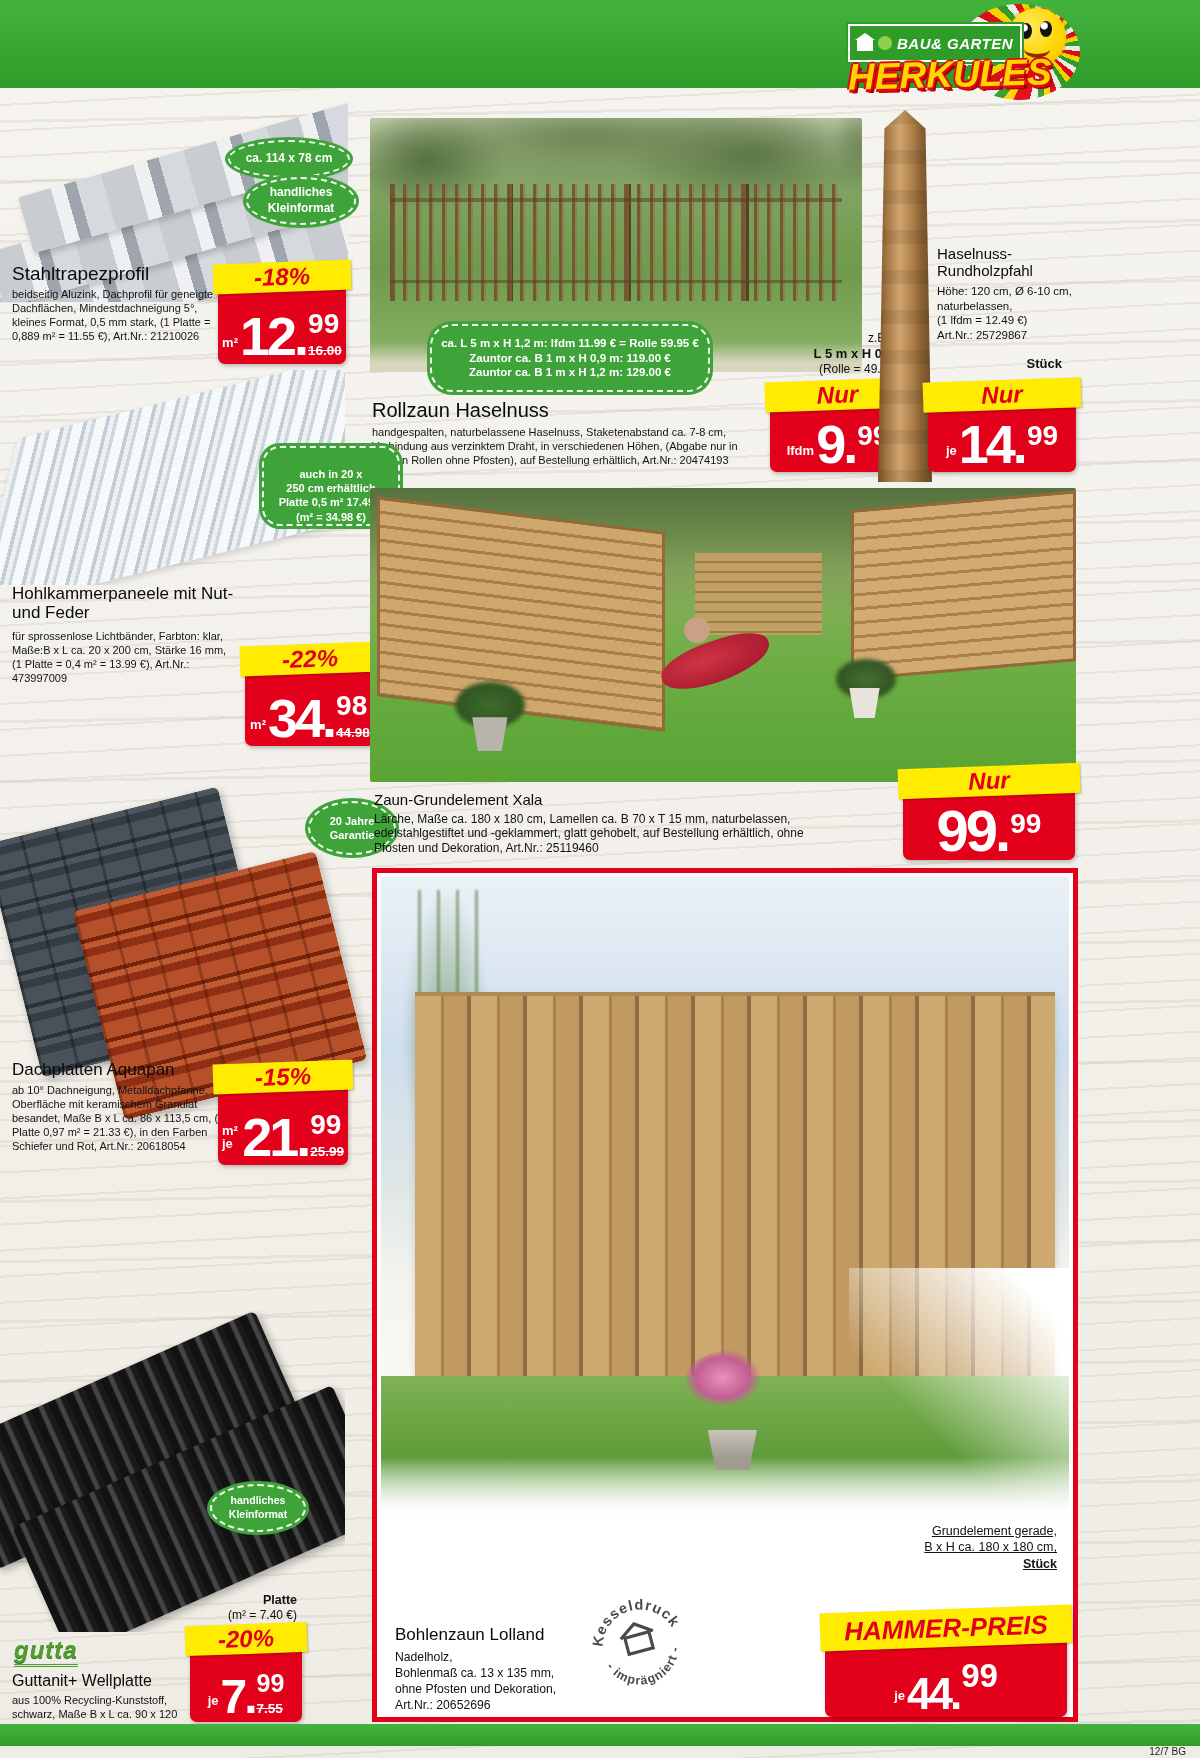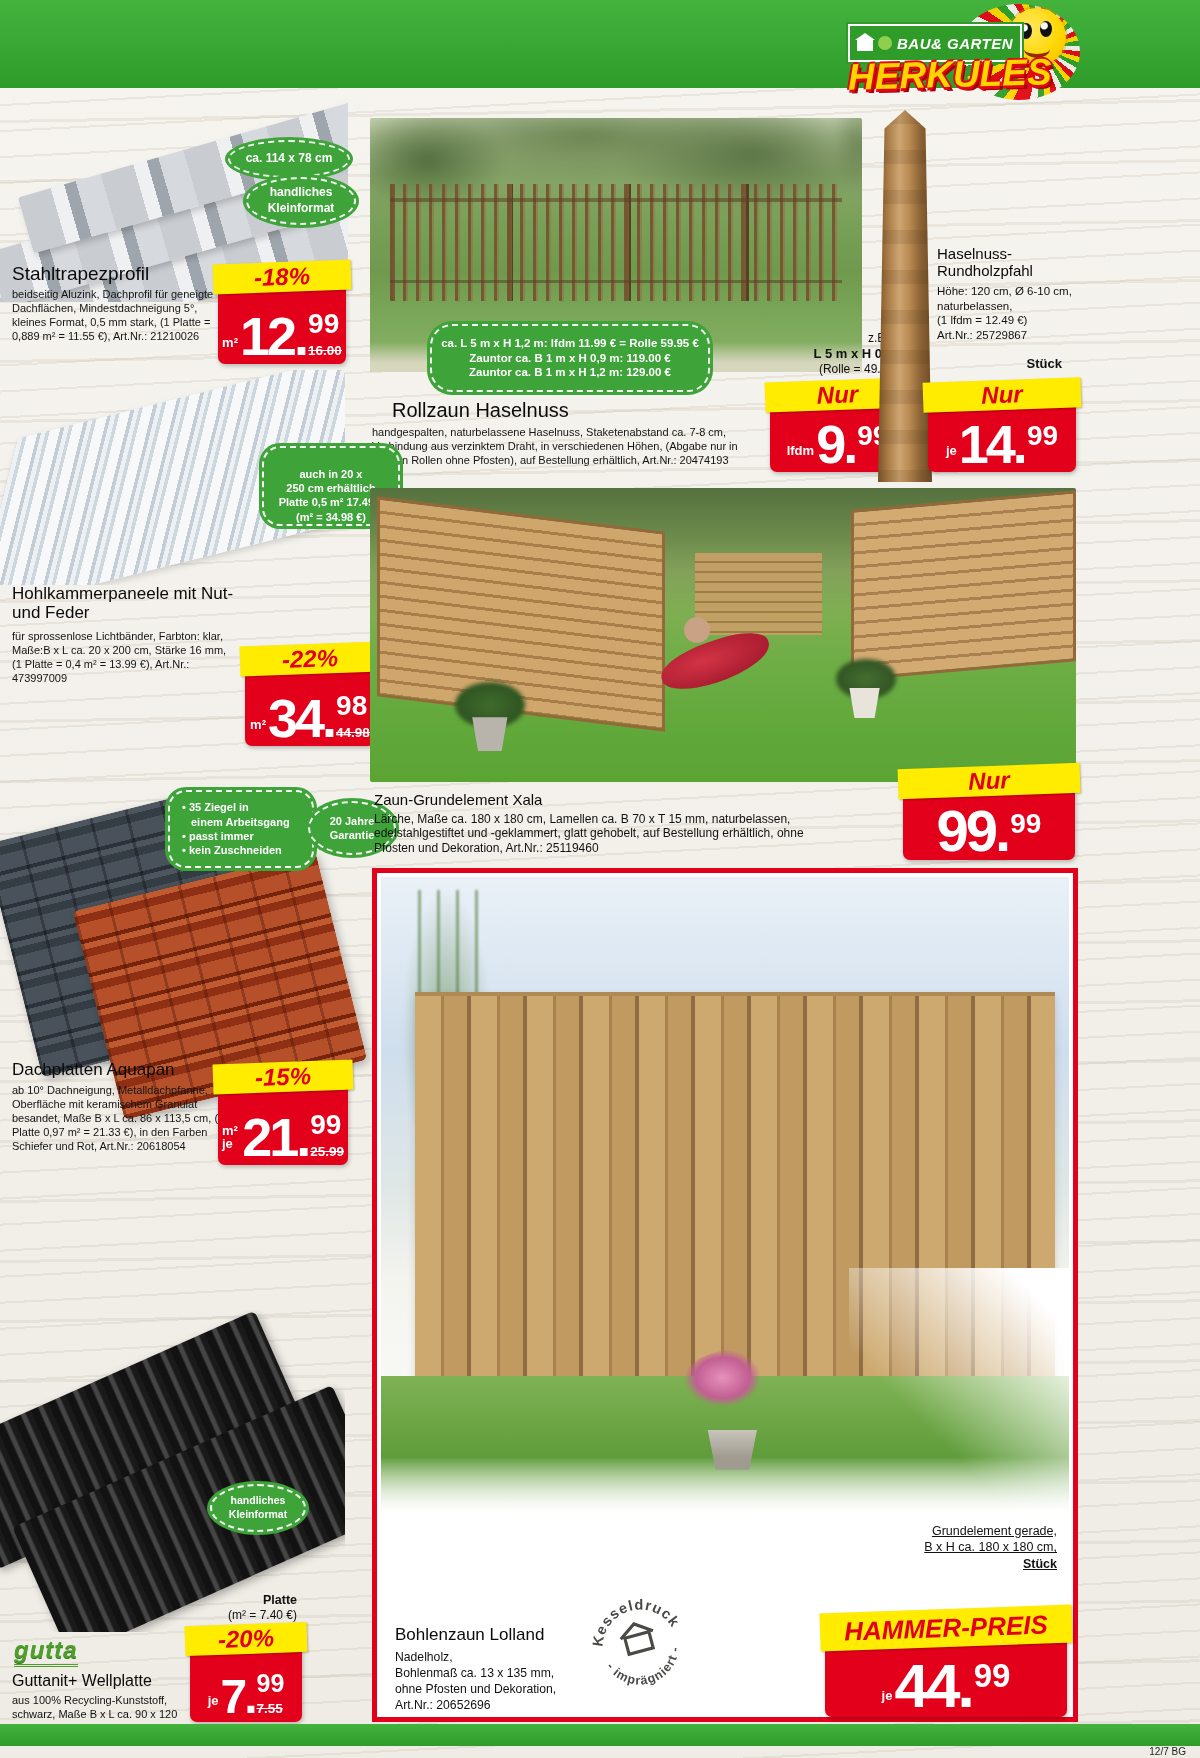--- a/index.html
+++ b/index.html
@@ -52,21 +52,21 @@
   .pwrap{position:absolute;left:4px;right:4px;bottom:6px;display:flex;justify-content:center;align-items:flex-end;color:#fff;}
   .punit{font-size:13px;font-weight:700;margin:0 2px 8px 0;line-height:1.05;}
   .punit:empty{display:none;}
   .narrow{display:inline-block;width:20px;}
   .pwhole{font-size:54px;font-weight:800;letter-spacing:-3px;line-height:.8;}
   .pside{display:flex;flex-direction:column;align-items:flex-start;min-height:44px;margin-left:2px;}
   .pcents{font-size:28px;font-weight:800;line-height:1;}
   .pold{font-size:13.5px;font-weight:700;text-decoration:line-through;margin-top:5px;white-space:nowrap;}
   .pold:empty{display:none;}
   .big .flag{height:38px;font-size:26px;}
-  .big .pwhole{font-size:62px;}
+  .big .pwhole{font-size:44px;}
   .big .pcents{font-size:33px;}
 
   
   .photo{position:absolute;overflow:hidden;border-radius:2px;}
   .imgzone{position:absolute;overflow:hidden;}
   .sheet{position:absolute;height:58px;transform:rotate(-16deg);border-radius:3px;box-shadow:2px 4px 6px rgba(0,0,0,.18);
     background:repeating-linear-gradient(90deg,#c9cdd2 0 34px,#eef0f2 34px 48px,#9fa5ac 48px 60px,#d6d9dd 60px 86px);}
   .ph-panels{position:absolute;border-radius:4px;box-shadow:2px 3px 6px rgba(0,0,0,.15);transform:rotate(-14deg) skewX(-28deg);
     background:repeating-linear-gradient(90deg,#eef1f4 0 5px,#cfd7de 5px 9px,#f6f8fa 9px 20px,#c4cdd6 20px 24px);}
   .ph-post{position:absolute;clip-path:polygon(50% 0%,88% 5%,100% 100%,0% 100%,12% 5%);
@@ -184,21 +184,21 @@
   <div class="gbadge rbox" style="left:430px;top:324px;width:276px;height:64px;font-size:11.5px;">
     <span>ca. L 5 m x H 1,2 m: lfdm 11.99 € = Rolle 59.95 €</span>
     <span>Zauntor ca. B 1 m x H 0,9 m: 119.00 €</span>
     <span>Zauntor ca. B 1 m x H 1,2 m: 129.00 €</span>
   </div>
   <div class="abs right" style="left:782px;top:331px;width:126px;font-size:12px;line-height:1.25;">
     <div>z.B. ca.</div>
     <div class="b" style="font-size:13px;">L 5 m x H 0,9 m</div>
     <div>(Rolle = 49.95 €)</div>
   </div>
-  <div class="abs ptitle" style="left:392px;top:399px;font-size:20px;">Rollzaun Haselnuss</div>
+  <div class="abs ptitle" style="left:372px;top:399px;font-size:20px;">Rollzaun Haselnuss</div>
   <div class="abs desc" style="left:372px;top:426px;width:400px;">handgespalten, naturbelassene Haselnuss, Staketenabstand ca. 7-8 cm, Verbindung aus verzinktem Draht, in verschiedenen Höhen, (Abgabe nur in ganzen Rollen ohne Pfosten), auf Bestellung erhältlich, Art.Nr.: 20474193</div>
   <div class="price" style="left:770px;top:386px;width:135px;height:86px;">
     <div class="flag">Nur</div>
     <div class="pwrap">
       <span class="punit">lfdm</span>
       <span class="pwhole">9.</span>
       <span class="pside">
         <span class="pcents">99</span>
 
       </span>
@@ -246,26 +246,20 @@
       <span class="pwhole">34.</span>
       <span class="pside">
         <span class="pcents">98</span>
         <span class="pold">44.98</span>
       </span>
     </div>
   </div>
 
   <div class="tiles tiles-dark" style="left:10px;top:812px;width:240px;height:240px;"></div>
   <div class="tiles tiles-red" style="left:95px;top:878px;width:250px;height:215px;"></div>
-  <div class="gbadge rbox left-lines" style="left:168px;top:790px;width:130px;height:74px;font-size:11px;padding-left:12px;border-radius:18px;">
-    <span>• 35 Ziegel in</span>
-    <span style="padding-left:9px;">einem Arbeitsgang</span>
-    <span>• passt immer</span>
-    <span>• kein Zuschneiden</span>
-  </div>
   <div class="gbadge oval" style="left:308px;top:801px;width:84px;height:50px;font-size:11px;">
     <span>20 Jahre</span>
     <span>Garantie</span>
   </div>
   <div class="abs ptitle" style="left:12px;top:1060px;font-size:17px;">Dachplatten Aquapan</div>
   <div class="abs desc" style="left:12px;top:1084px;width:215px;">ab 10° Dachneigung, Metalldachpfanne, Oberfläche mit keramischem Granulat besandet, Maße B x L ca. 86 x 113,5 cm, (1 Platte 0,97 m² = 21.33 €), in den Farben Schiefer und Rot, Art.Nr.: 20618054</div>
   <div class="price" style="left:218px;top:1068px;width:130px;height:97px;">
     <div class="flag">-15%</div>
     <div class="pwrap">
       <span class="punit narrow">m² je</span>

